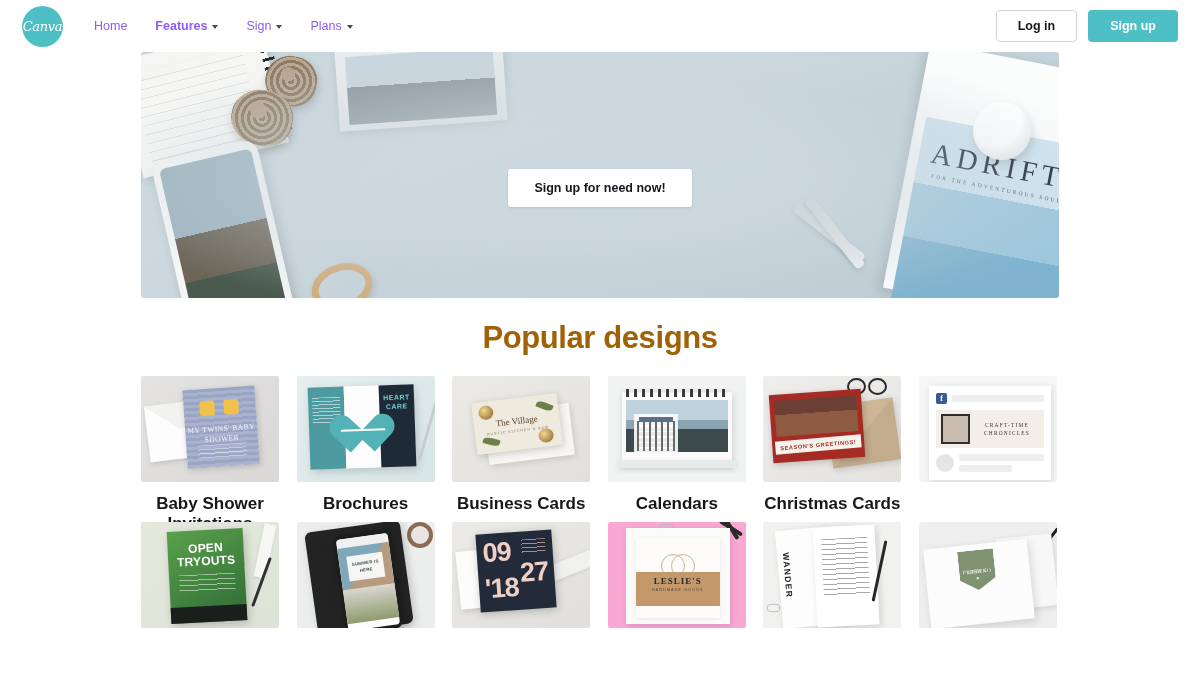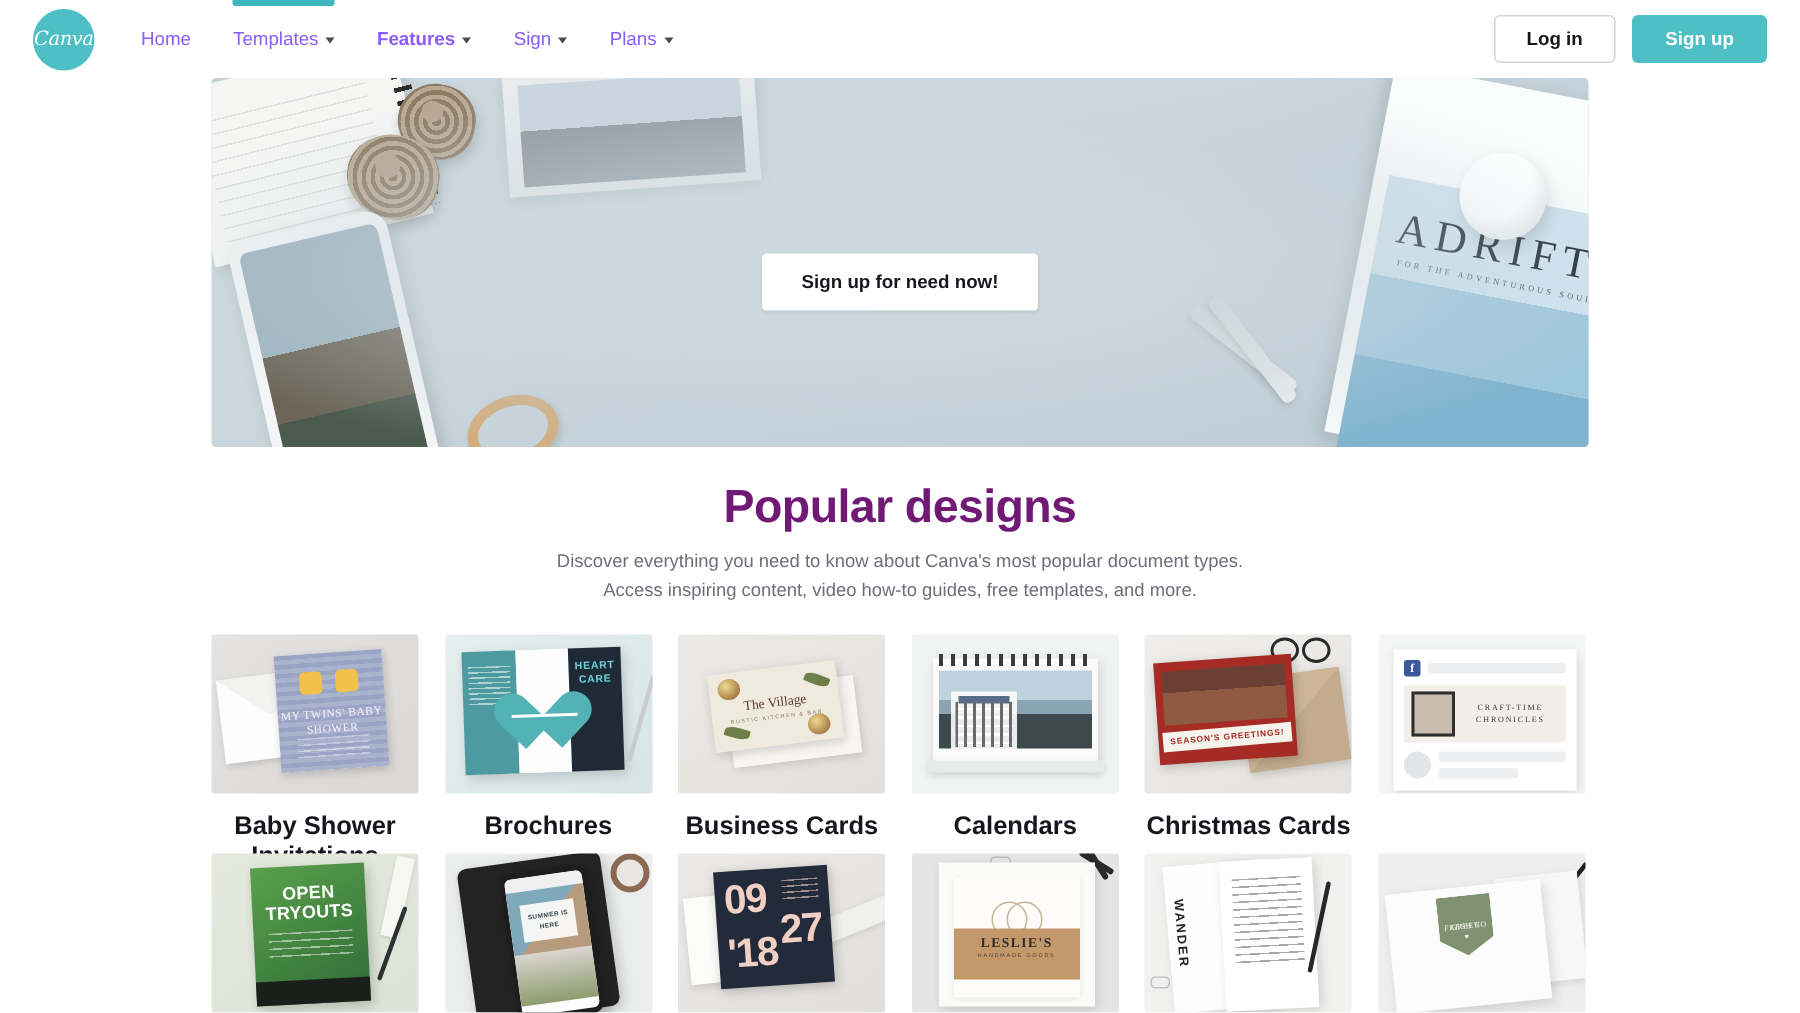--- a/index.html
+++ b/index.html
@@ -225,21 +225,21 @@
     box-shadow: 0 1px 3px rgba(0,0,0,.09);
   }
 
   
   .section {
     text-align: center;
     padding: 22px 0 0;
   }
   .section-title {
     font-size: 31px; font-weight: bold;
-    color: #701a75; letter-spacing: -0.4px;
+    color: #a16207; letter-spacing: -0.4px;
   }
   .section-sub {
     margin: 9px auto 0;
     max-width: 470px;
     font-size: 12.3px;
     line-height: 1.55;
     color: #6e6e78;
   }
 
   .grid {
@@ -573,21 +573,21 @@
   .inv-d {
     position: absolute; right: 7px; top: 8px; width: 24px; height: 14px;
     background: repeating-linear-gradient(to bottom, rgba(240,207,196,.6) 0 1px, transparent 1px 4px);
   }
   .ribbon {
     position: absolute; right: -6px; top: 40px;
     width: 70px; height: 16px; background: #f0f0ee;
     transform: rotate(-22deg); box-shadow: 0 1px 4px rgba(0,0,0,.1);
   }
 
-  .t-menu { background: #e5e5e5; padding-left: 33px; }
+  .t-menu { background: #f9a8d4; padding-left: 33px; }
   .menu-tray {
     position: absolute; left: 18px; top: 6px;
     width: 104px; height: 96px; background: #fbfbfa;
     box-shadow: 1px 2px 7px rgba(0,0,0,.13);
   }
   .menu-card {
     position: absolute; left: 10px; top: 10px; right: 10px; bottom: 6px;
     background: #fdfcf8; box-shadow: 0 1px 4px rgba(0,0,0,.09);
   }
   .menu-circ {
@@ -694,25 +694,20 @@
 <body>
 
 <div class="header">
   <div class="logo">
     <span class="logo-text">Canva</span>
   </div>
 
   <nav class="nav">
     <div class="nav-item">
       <span>Home</span>
-    </div>
-    <div class="nav-item">
-      <span class="tab-bar"></span>
-      <span>Templates</span>
-      <span class="caret"></span>
     </div>
     <div class="nav-item active">
       <span>Features</span>
       <span class="caret"></span>
     </div>
     <div class="nav-item">
       <span>Sign</span>
       <span class="caret"></span>
     </div>
     <div class="nav-item">
@@ -747,21 +742,20 @@
     <div class="prop scissors"></div>
     <div class="prop ring"></div>
     <div class="vignette"></div>
 
     <button class="hero-btn">Sign up for need now!</button>
   </div>
 </div>
 
 <div class="section">
   <h2 class="section-title">Popular designs</h2>
-  <p class="section-sub">Discover everything you need to know about Canva's most popular document types. Access inspiring content, video how-to guides, free templates, and more.</p>
 
   <div class="grid">
 
     <div class="card">
       <div class="thumb t-baby">
         <div class="env-white"></div>
         <div class="baby-card">
           <div class="onesie a"></div>
           <div class="onesie b"></div>
           <div class="baby-txt">MY TWINS' BABY SHOWER</div>

